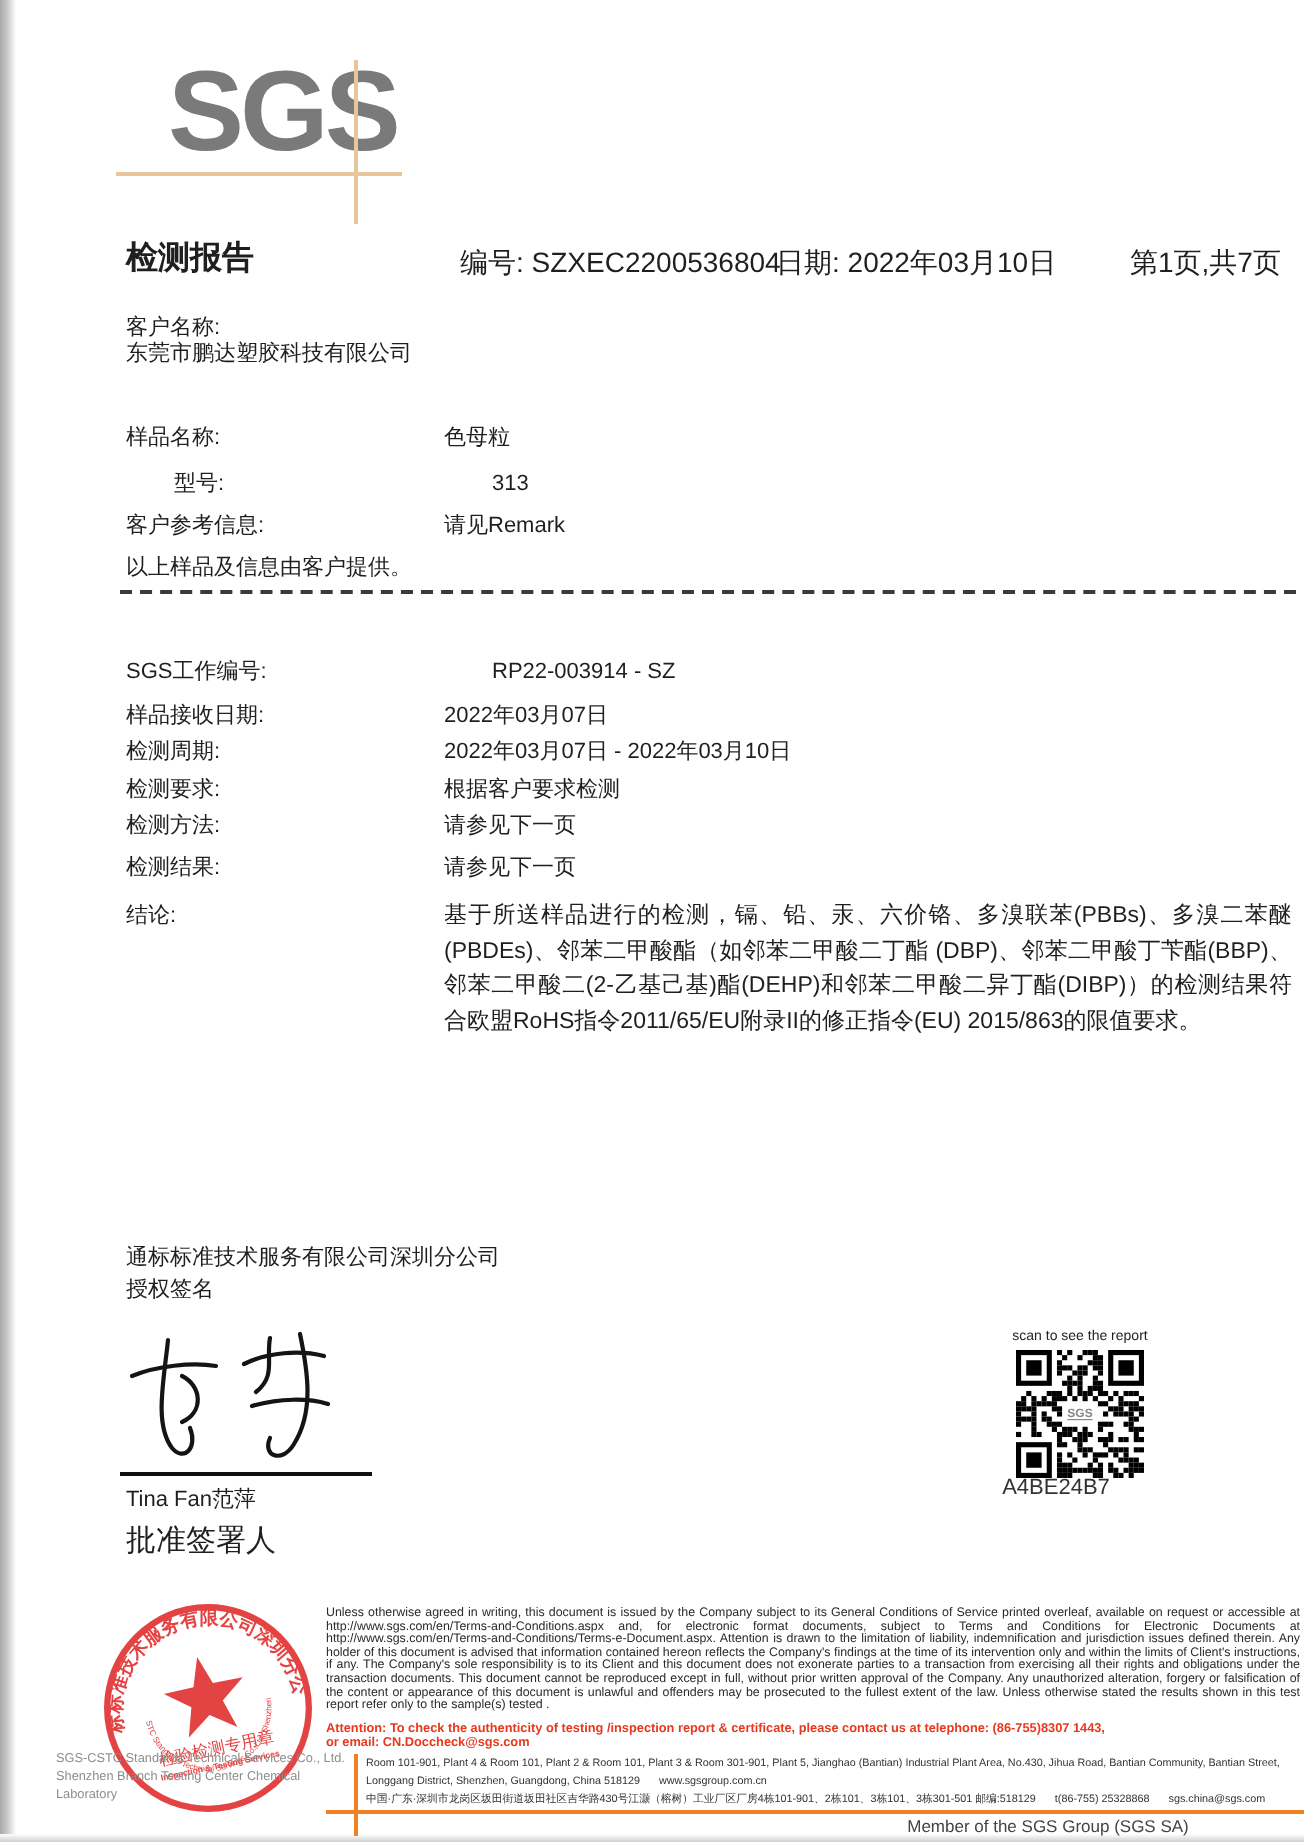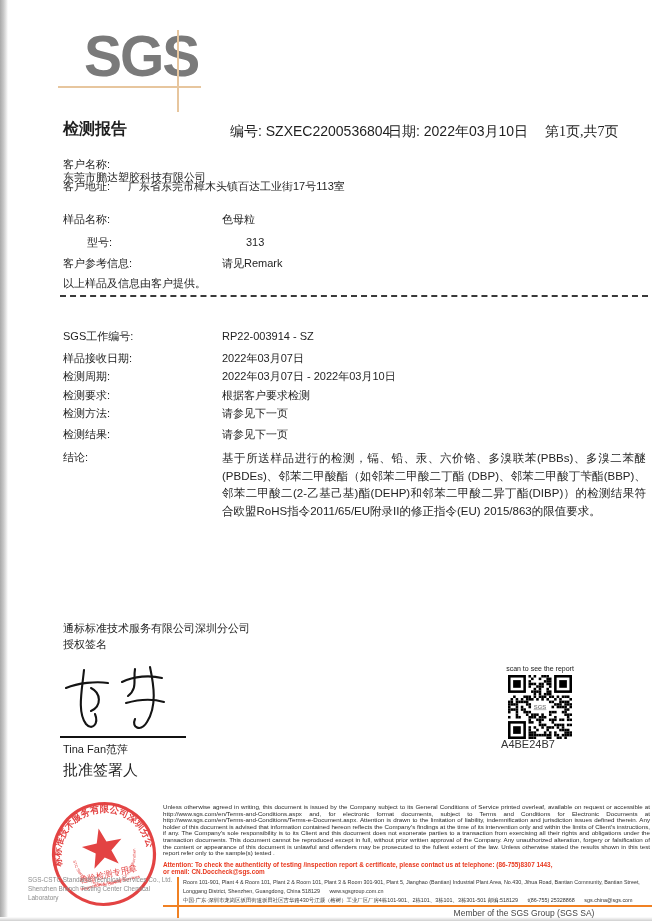--- a/index.html
+++ b/index.html
@@ -21,21 +21,21 @@
   
   .logo{left:84px;top:28px;font-size:57px;font-weight:bold;letter-spacing:-2px;
     color:var(--brand-gray);line-height:1;}
   .logo-hline{left:58px;top:86px;width:143px;height:2px;background:var(--accent-tan);}
   .logo-vline{left:177px;top:30px;width:2px;height:82px;background:var(--accent-tan);}
   
   .title{left:63px;top:119px;font-size:16px;font-weight:bold;}
   .hdr{font-size:14px;top:123px;}
   .hdr-number{left:230px;}
   .hdr-date{left:388px;}
-  .hdr-page{left:545px;font-family:Liberation Serif, serif;}
+  .hdr-page{left:565px;}
   
   .row{display:flex;font-size:11px;line-height:13px;}
   .row .lbl{flex:0 0 auto;}
   .cust .lbl{width:65px;}
   .wide .lbl{width:159px;}
   .note{font-size:11px;}
   .dashed{left:60px;top:295px;width:588px;border-top:2px dashed #3a3a3a;height:0;}
   
   .concl-text{left:222px;top:450px;width:424px;font-size:11.5px;line-height:17.5px;
     text-align:justify;}
@@ -84,42 +84,38 @@
   <div class="abs hdr hdr-date">
     <span>日期:</span>
     <span>2022年03月10日</span>
   </div>
   <div class="abs hdr hdr-page">第1页,共7页</div>
 
   <div class="abs row cust" style="left:63px;top:158px;width:560px;flex-direction:column;">
     <span class="lbl">客户名称:</span>
     <span>东莞市鹏达塑胶科技有限公司</span>
   </div>
-  <div class="abs row cust" style="left:63px;top:180px;width:560px;">
-    <span class="lbl">客户地址:</span>
-    <span>广东省东莞市樟木头镇百达工业街17号113室</span>
-  </div>
 
   <div class="abs row wide" style="left:63px;top:213px;width:570px;">
     <span class="lbl">样品名称:</span>
     <span>色母粒</span>
   </div>
   <div class="abs row wide" style="left:63px;top:236px;width:570px;margin-left:24px;">
     <span class="lbl">型号:</span>
     <span>313</span>
   </div>
   <div class="abs row wide" style="left:63px;top:257px;width:570px;">
     <span class="lbl">客户参考信息:</span>
     <span>请见Remark</span>
   </div>
   <div class="abs note" style="left:63px;top:276px;">以上样品及信息由客户提供。</div>
 
   <div class="abs dashed"></div>
 
-  <div class="abs row wide" style="left:63px;top:330px;width:570px;">
+  <div class="abs row wide" style="left:63px;top:330px;width:570px;gap:24px;">
     <span class="lbl">SGS工作编号:</span>
     <span>RP22-003914 - SZ</span>
   </div>
   <div class="abs row wide" style="left:63px;top:352px;width:570px;">
     <span class="lbl">样品接收日期:</span>
     <span>2022年03月07日</span>
   </div>
   <div class="abs row wide" style="left:63px;top:370px;width:570px;">
     <span class="lbl">检测周期:</span>
     <span>2022年03月07日 - 2022年03月10日</span>

